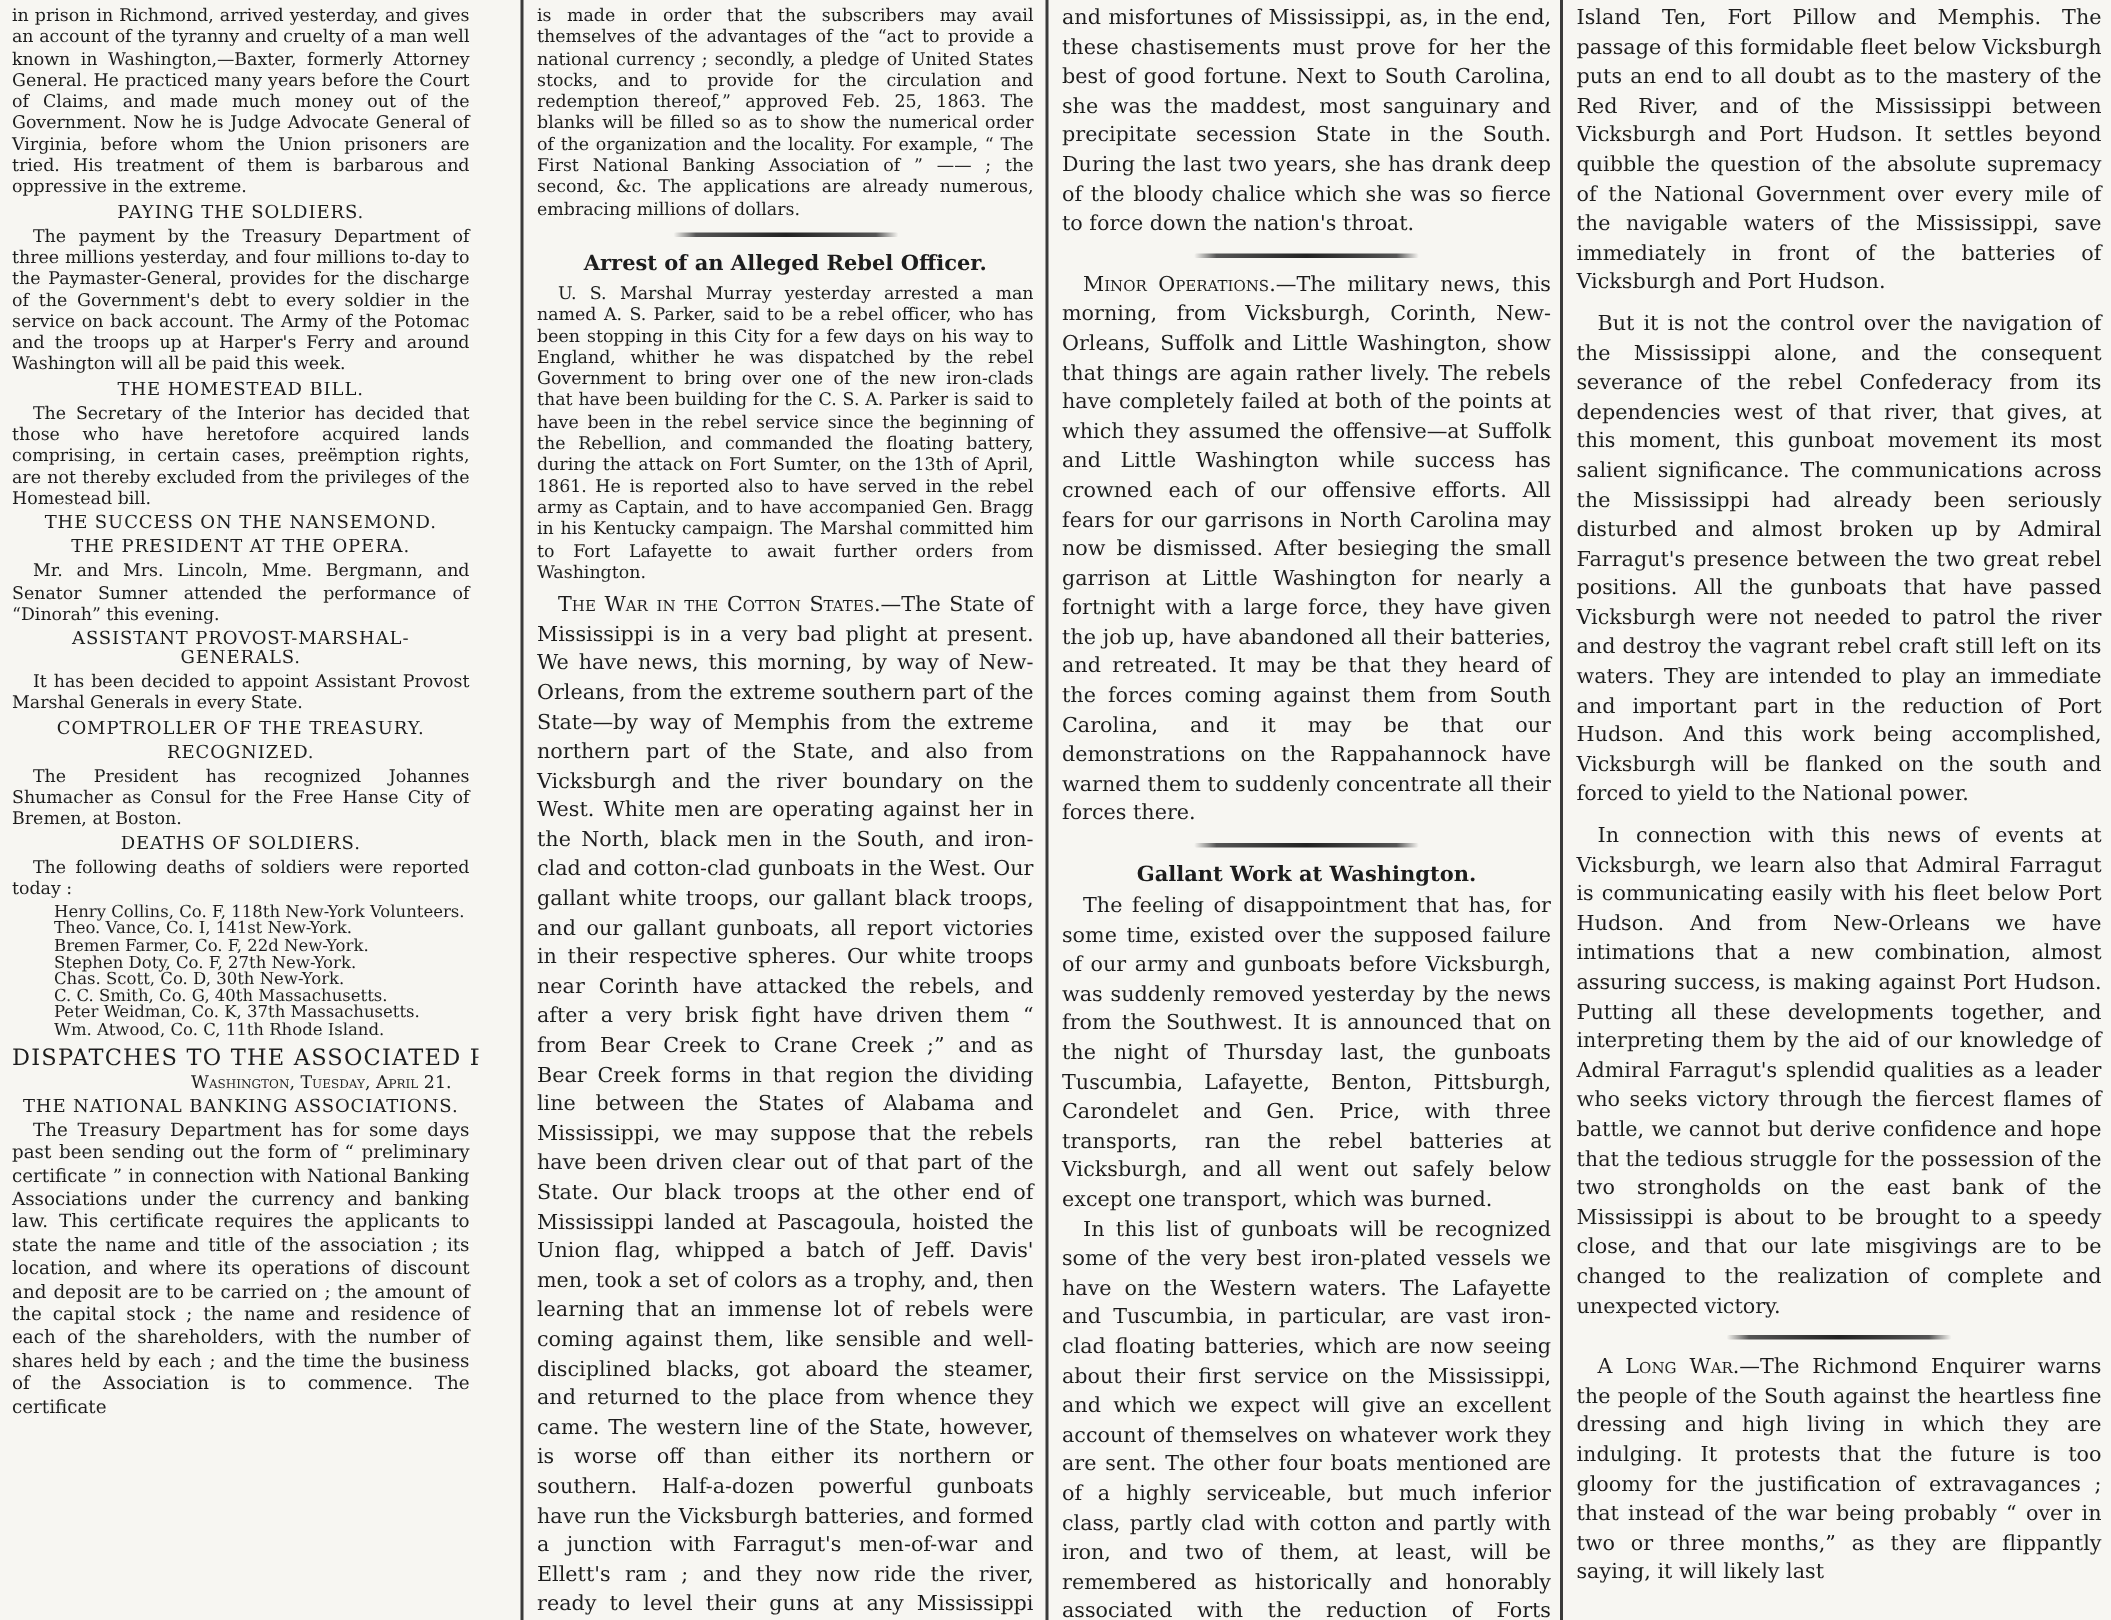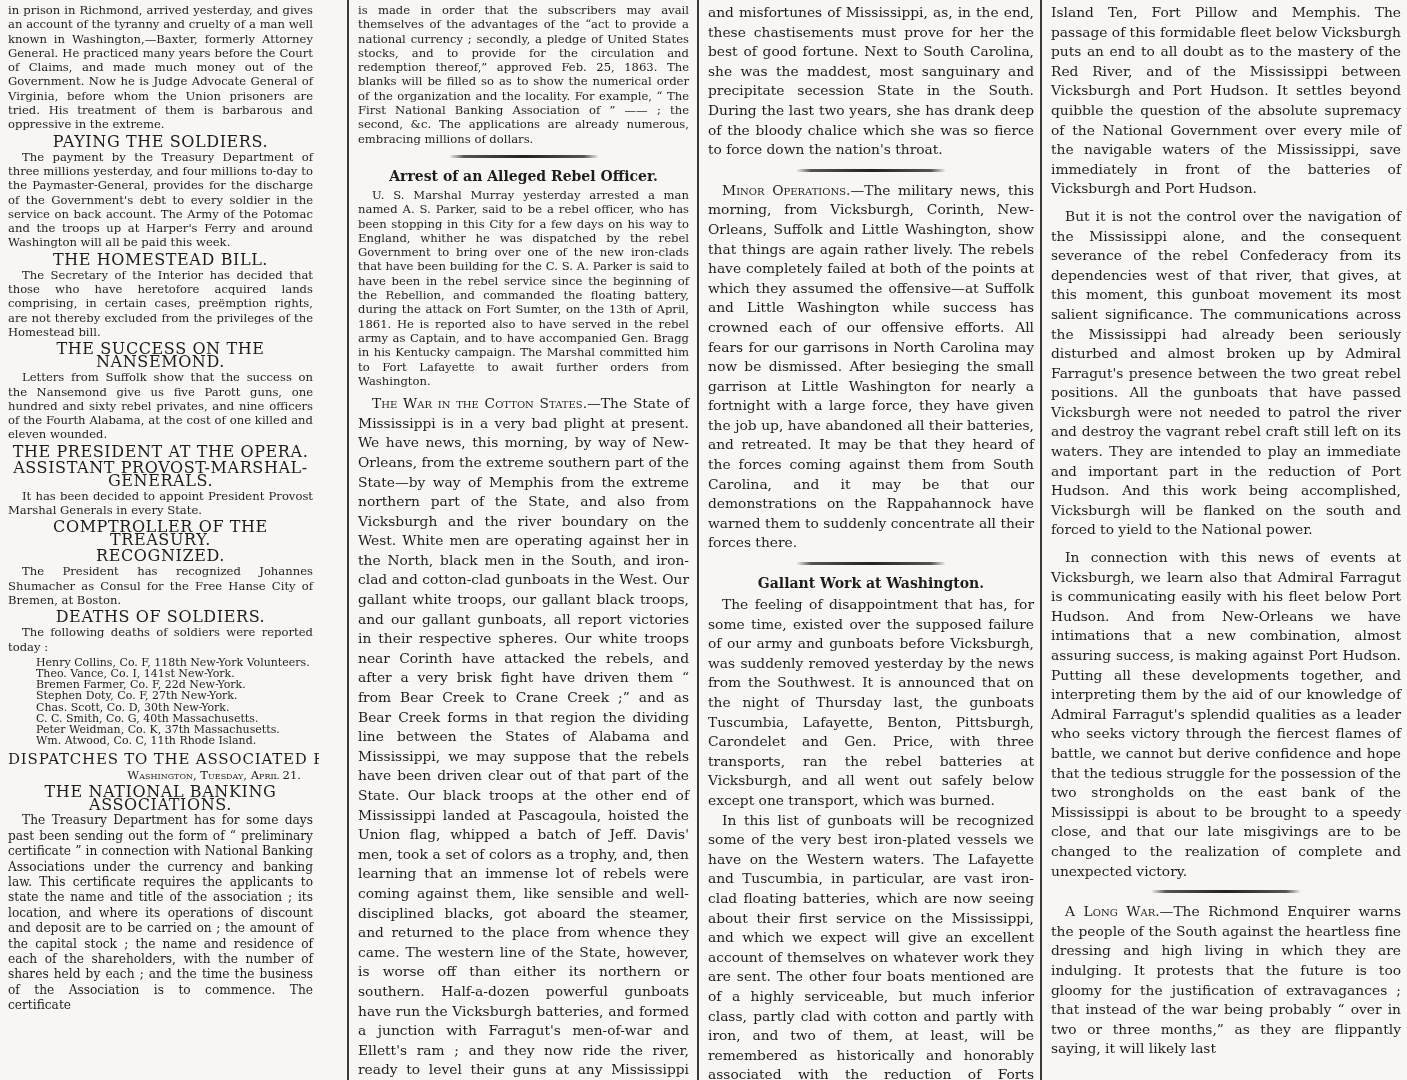--- a/index.html
+++ b/index.html
@@ -25,21 +25,21 @@
     background: #3a3a3a;
   }
   .r1 { left: 347px; }
   .r2 { left: 697px; }
   .r3 { left: 1040px; }
   .small { font-size: 11.6px; line-height: 14.3px; text-align: justify; }
   .large { font-size: 13.8px; line-height: 19.6px; text-align: justify; }
   p { margin: 0; }
   p.ind { text-indent: 14px; }
   .sub {
-    text-align: center; font-size: 16px; letter-spacing: 0.6px;
+    text-align: center; font-size: 12px; letter-spacing: 0.6px;
     text-transform: uppercase; margin: 3px 0 2px 0; line-height: 13px;
   }
   .head {
     text-align: center; font-weight: bold; font-size: 14px;
     margin: 0 0 3px 0; line-height: 18px;
   }
   .dispatch {
     font-size: 15px; letter-spacing: 0.8px; text-align: center;
     line-height: 18px; margin-top: 4px; white-space: nowrap;
   }
@@ -62,24 +62,24 @@
   <div class="rule r2"></div>
   <div class="rule r3"></div>
 
   <div class="col col1 small">
     <p>in prison in Richmond, arrived yesterday, and gives an account of the tyranny and cruelty of a man well known in Washington,—Baxter, formerly Attorney General. He practiced many years before the Court of Claims, and made much money out of the Government. Now he is Judge Advocate General of Virginia, before whom the Union prisoners are tried. His treatment of them is barbarous and oppressive in the extreme.</p>
     <div class="sub">Paying the Soldiers.</div>
     <p class="ind">The payment by the Treasury Department of three millions yesterday, and four millions to-day to the Paymaster-General, provides for the discharge of the Government's debt to every soldier in the service on back account. The Army of the Potomac and the troops up at Harper's Ferry and around Washington will all be paid this week.</p>
     <div class="sub">The Homestead Bill.</div>
     <p class="ind">The Secretary of the Interior has decided that those who have heretofore acquired lands comprising, in certain cases, preëmption rights, are not thereby excluded from the privileges of the Homestead bill.</p>
     <div class="sub">The Success on the Nansemond.</div>
-    <p class="ind">Letters from Suffolk show that the success on the Nansemond give us five Parott guns, one hundred and sixty rebel privates, and nine officers of the Fourth Alabama, at the cost of one killed and eleven wounded.</p>
     <div class="sub">The President at the Opera.</div>
+    <p class="ind">Mr. and Mrs. Lincoln, Mme. Bergmann, and Senator Sumner attended the performance of “Dinorah” this evening.</p>
     <div class="sub">Assistant Provost-Marshal-Generals.</div>
-    <p class="ind">It has been decided to appoint President Provost Marshal Generals in every State.</p>
+    <p class="ind">It has been decided to appoint Assistant Provost Marshal Generals in every State.</p>
     <div class="sub">Comptroller of the Treasury.</div>
     <div class="sub">Recognized.</div>
     <p class="ind">The President has recognized Johannes Shumacher as Consul for the Free Hanse City of Bremen, at Boston.</p>
     <div class="sub">Deaths of Soldiers.</div>
     <p class="ind">The following deaths of soldiers were reported today :</p>
     <div class="list">
       <div>Henry Collins, Co. F, 118th New-York Volunteers.</div>
       <div>Theo. Vance, Co. I, 141st New-York.</div>
       <div>Bremen Farmer, Co. F, 22d New-York.</div>
       <div>Stephen Doty, Co. F, 27th New-York.</div>

